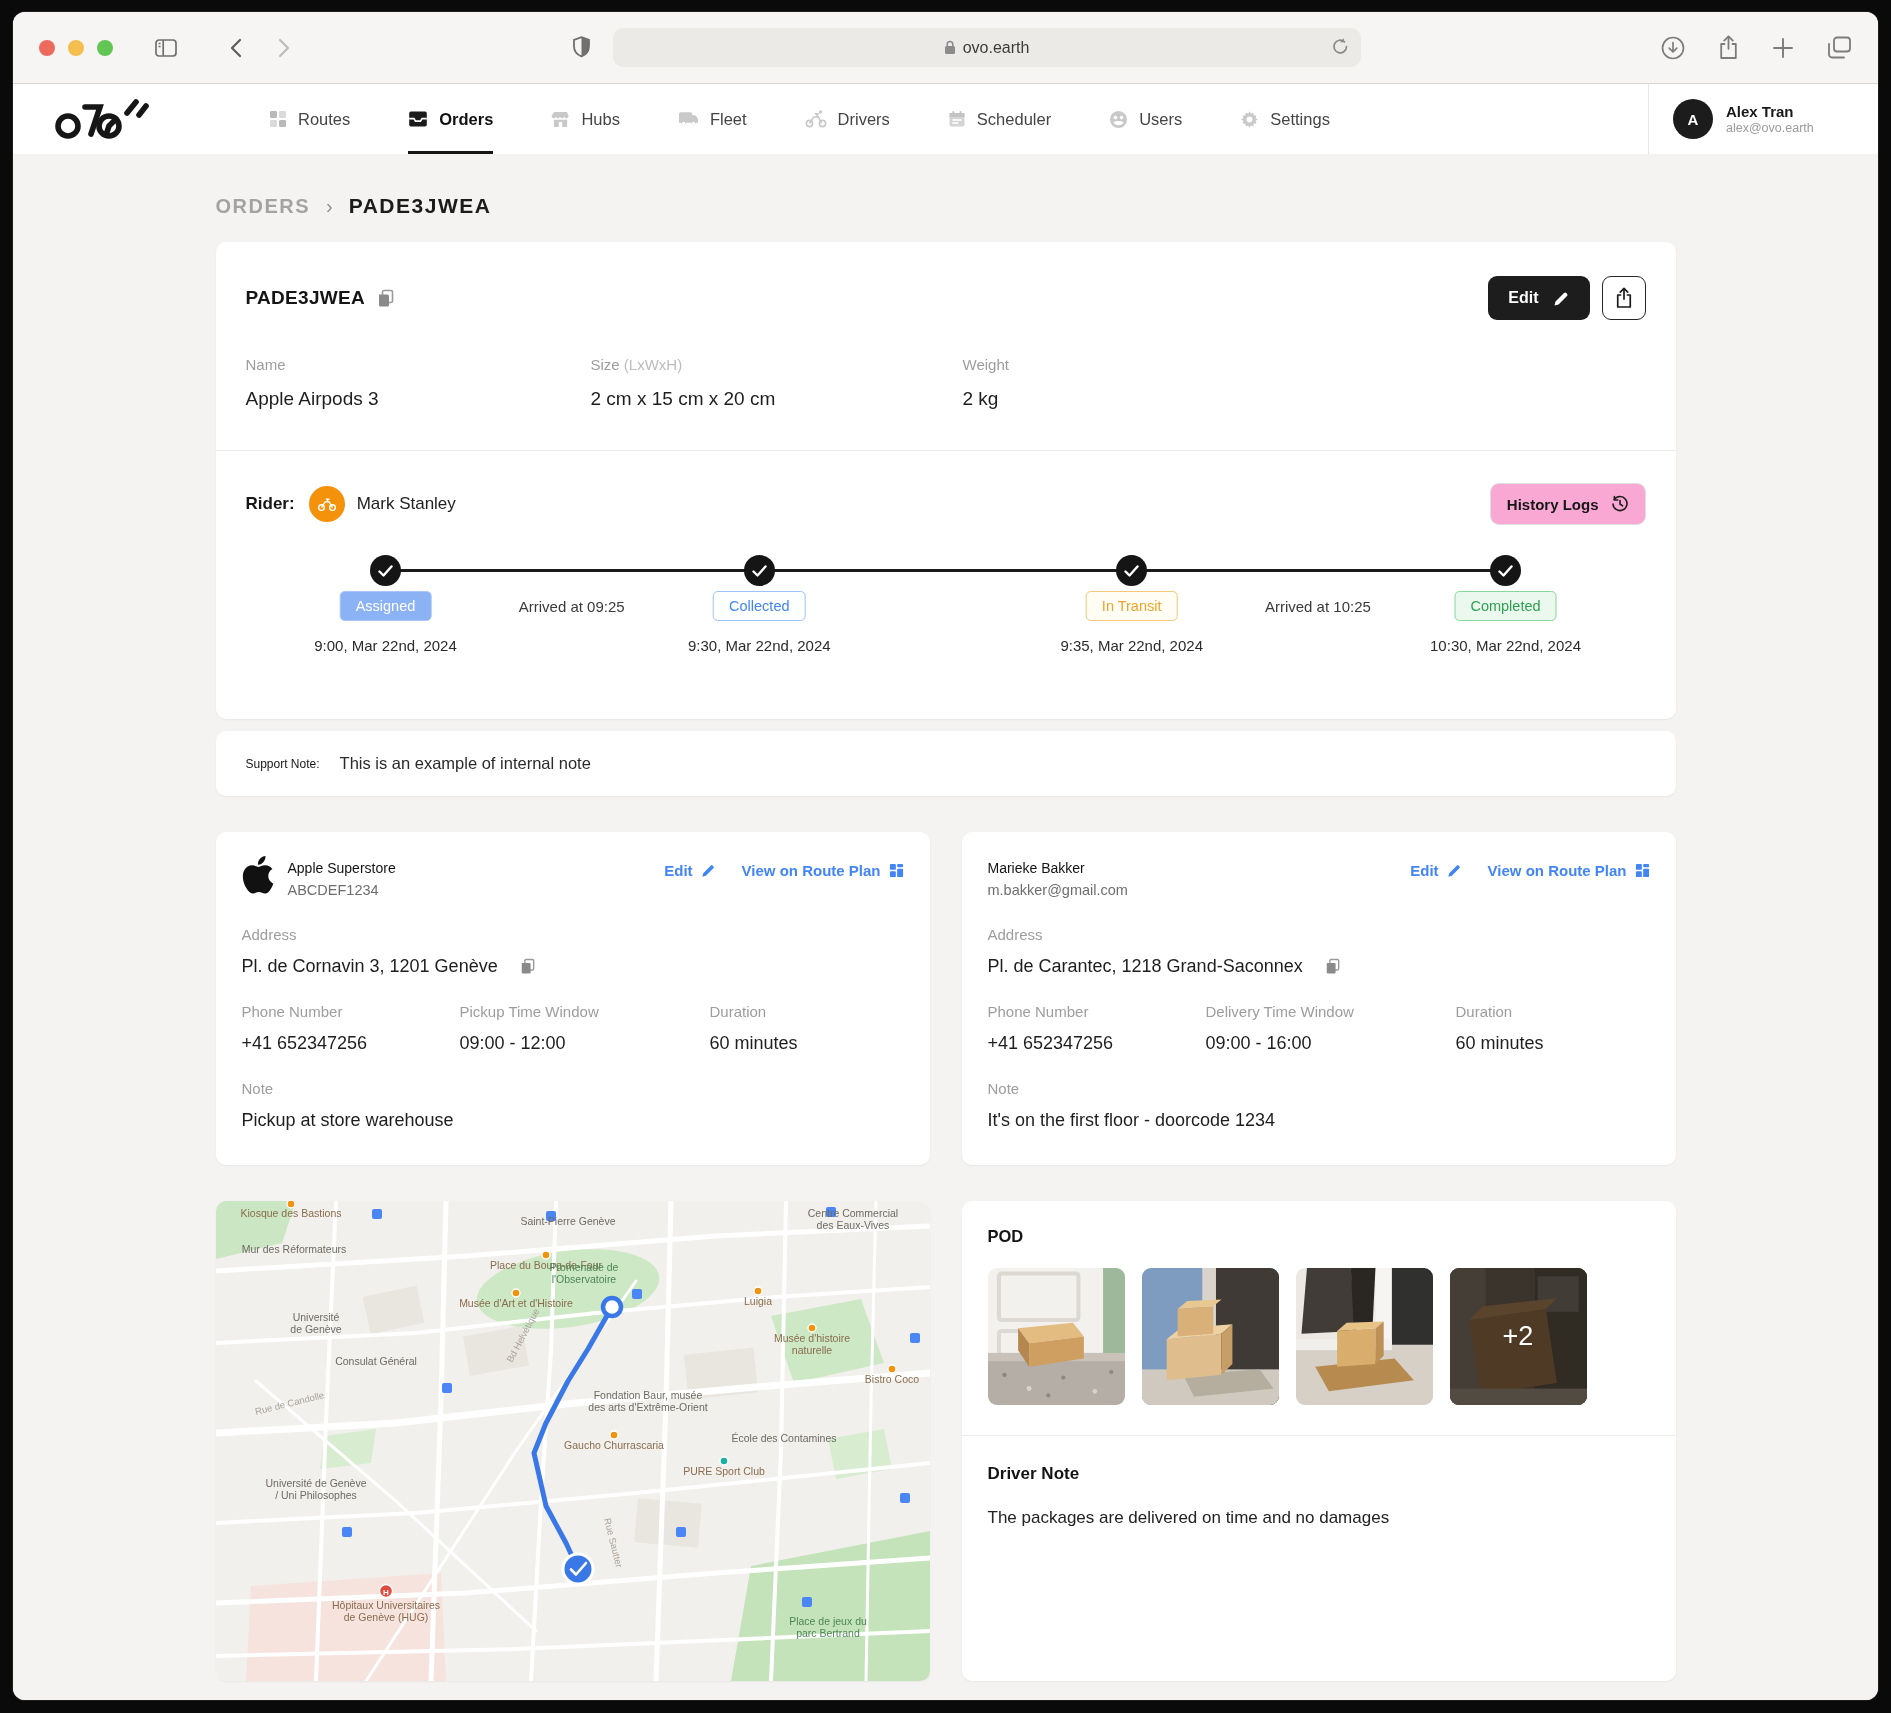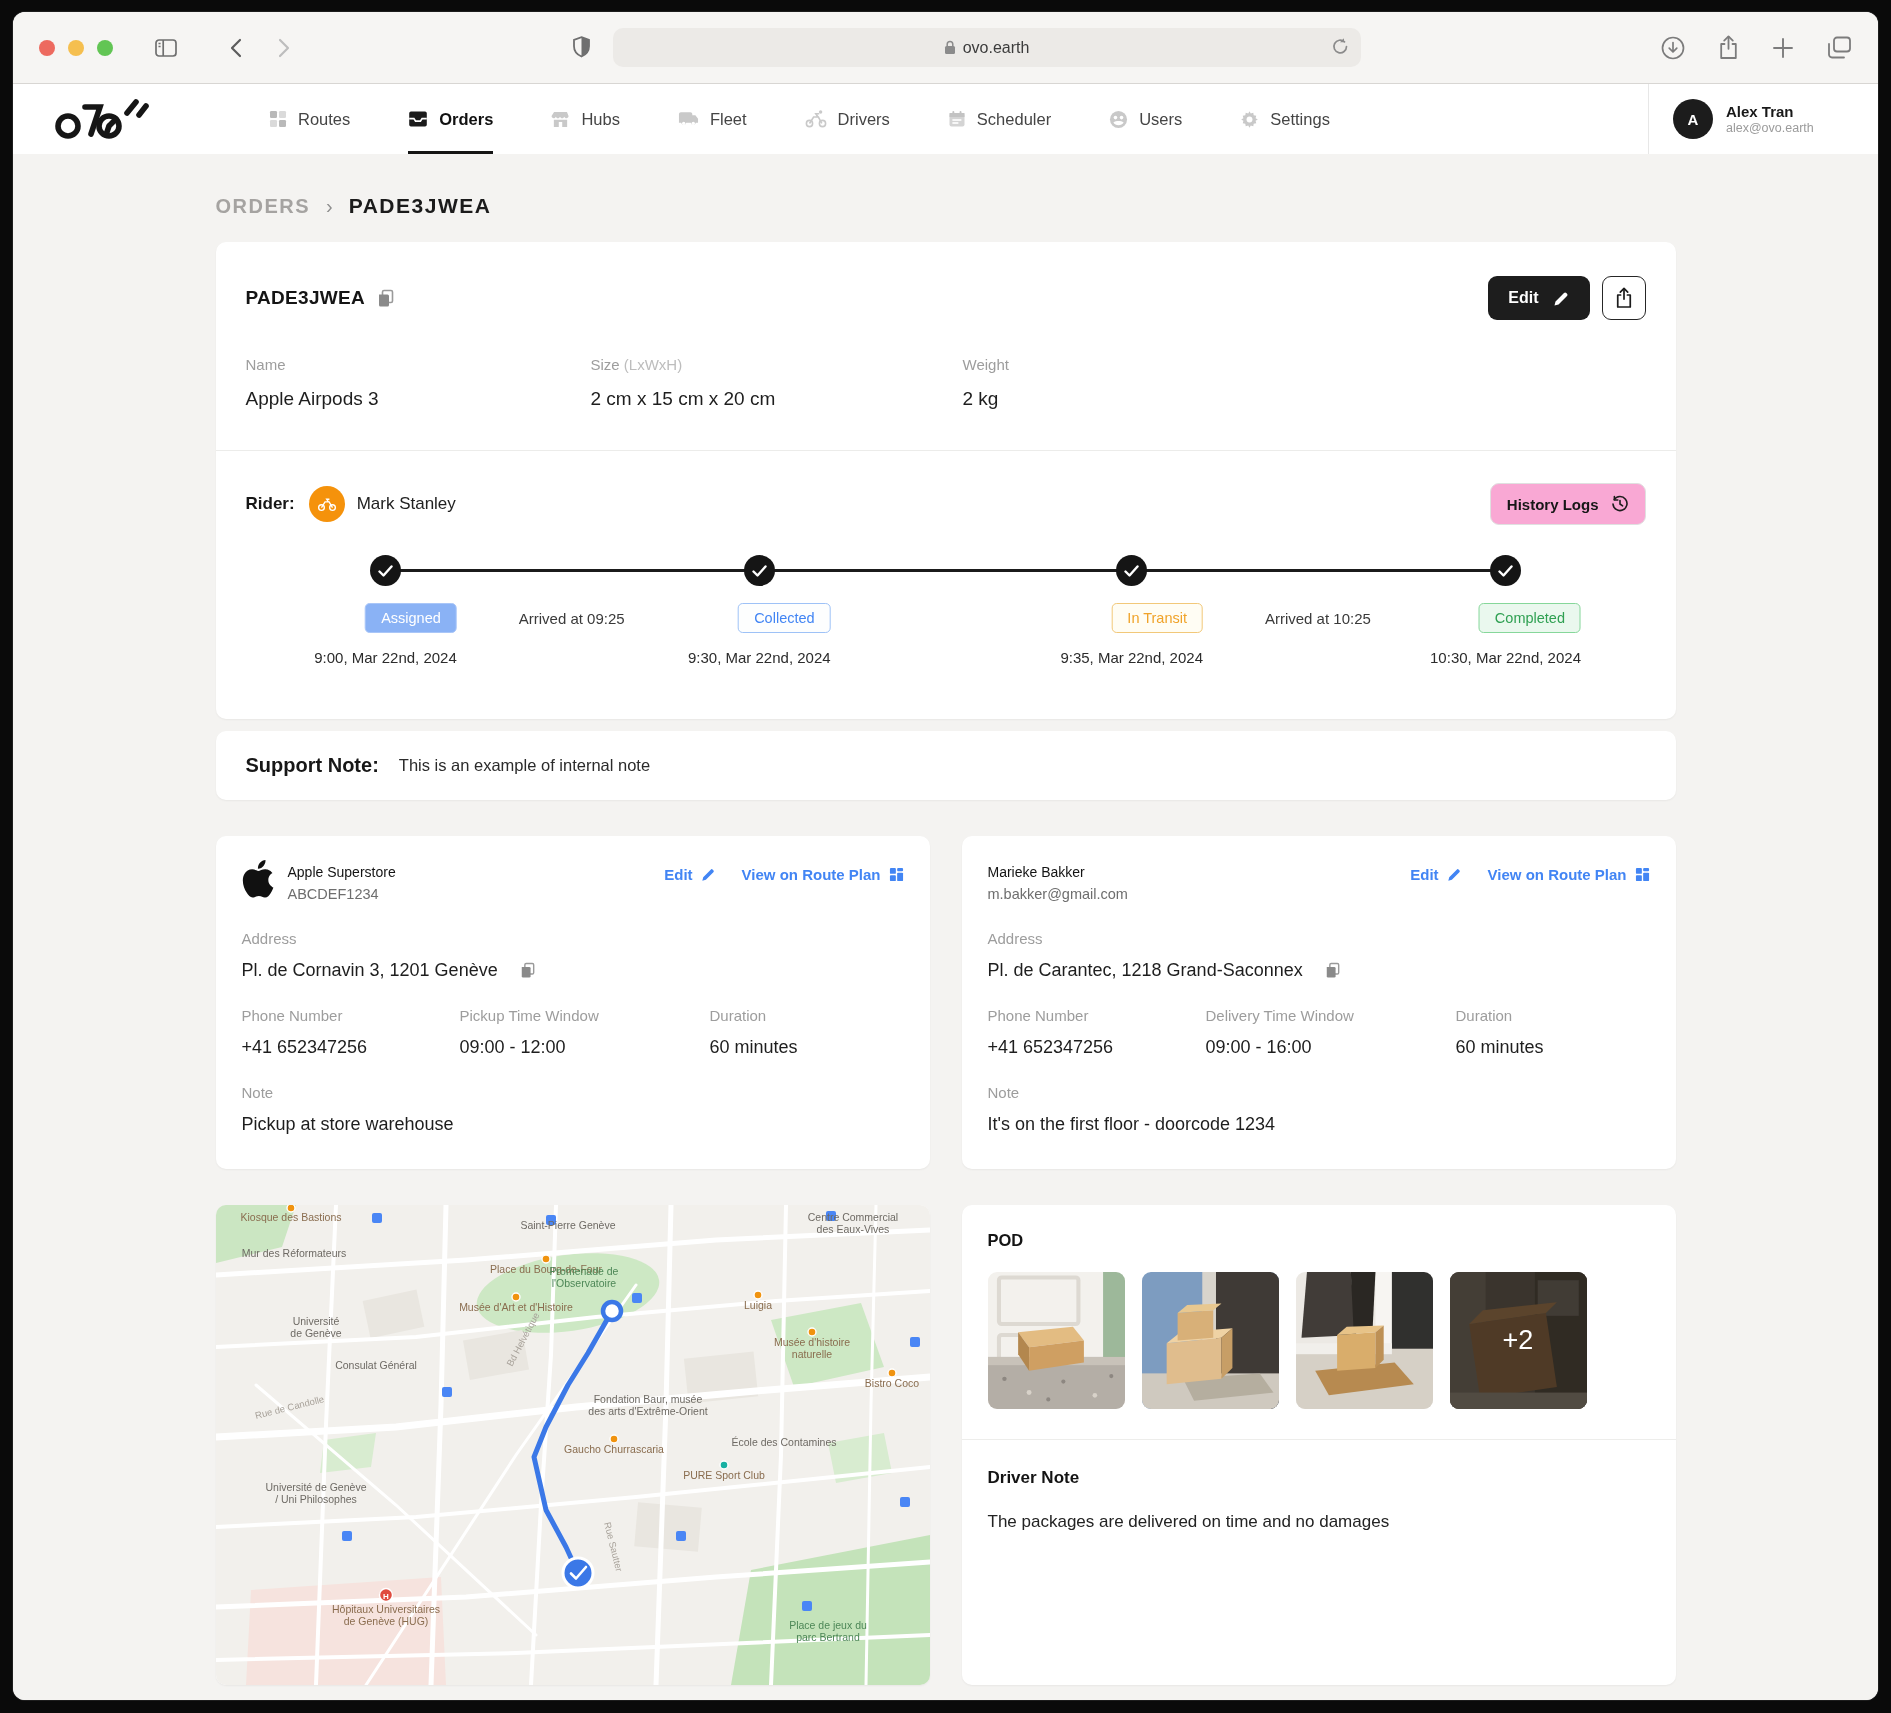--- a/index.html
+++ b/index.html
@@ -71,31 +71,31 @@
   .rider-avatar { width:36px; height:36px; border-radius:50%; background:#f5920b; margin:0 12px 0 14px;
     display:flex; align-items:center; justify-content:center; }
   .rider-name { font-size:17px; color:#222; }
   .btn-history { margin-left:auto; background:#f9a8d4; border:1px solid #e0e0e0; border-radius:9px; height:42px;
     padding:0 16px; font-size:15px; font-weight:bold; color:#171717; display:flex; align-items:center; gap:12px; cursor:pointer; font-family:inherit; }
 
   .timeline { position:relative; margin-top:30px; height:124px; }
   .tl-line { position:absolute; top:14px; left:10%; width:80%; height:3px; background:#1b1b1b; }
   .tl-node { position:absolute; top:0; width:31px; height:31px; margin-left:-15.5px; border-radius:50%;
     background:#151515; display:flex; align-items:center; justify-content:center; }
-  .tl-event { position:absolute; top:48px; transform:translateX(-50%); text-align:right; white-space:nowrap; }
+  .tl-event { position:absolute; top:36px; transform:translateX(-50%); text-align:center; white-space:nowrap; }
   .badge { display:inline-block; font-size:14.5px; padding:6px 15px; border-radius:5px; border:1px solid transparent; }
   .badge.assigned { background:#8ab2f5; border-color:#a9c6f8; color:#fff; }
   .badge.collected { background:#fdfefe; border-color:#9ec2f7; color:#4285f4; }
   .badge.in-transit { background:#fffdf4; border-color:#f2c879; color:#f0a32a; }
   .badge.completed { background:#eaf8ee; border-color:#86d79a; color:#2fa052; }
   .tl-note { font-size:15px; color:#3a3a3a; padding-top:7px; }
   .tl-date { margin-top:16px; font-size:15px; color:#2c2c2c; }
 
   .support-card { margin-top:12px; padding:23px 30px; display:flex; align-items:center; gap:20px; }
-  .support-label { font-size:20px; font-weight:bold; color:#171717; }
+  .support-label { font-size:12px; font-weight:normal; color:#171717; }
   .support-text { font-size:16.5px; color:#2b2b2b; }
 
   .two-col { margin-top:36px; display:grid; grid-template-columns:714px 714px; gap:32px; }
   .place-card { padding:24px 26px 34px; }
   .place-head { display:flex; align-items:flex-start; }
   .place-id { display:flex; gap:14px; }
   .place-name { font-size:14px; font-weight:normal; color:#141414; padding-top:4px; }
   .place-sub { font-size:14.5px; color:#6e6e6e; margin-top:6px; }
   .place-links { margin-left:auto; display:flex; gap:26px; align-items:center; padding-top:6px; }
   .blue-link { color:#4285f4; font-size:15px; font-weight:bold; display:flex; align-items:center; gap:8px; cursor:pointer; }

